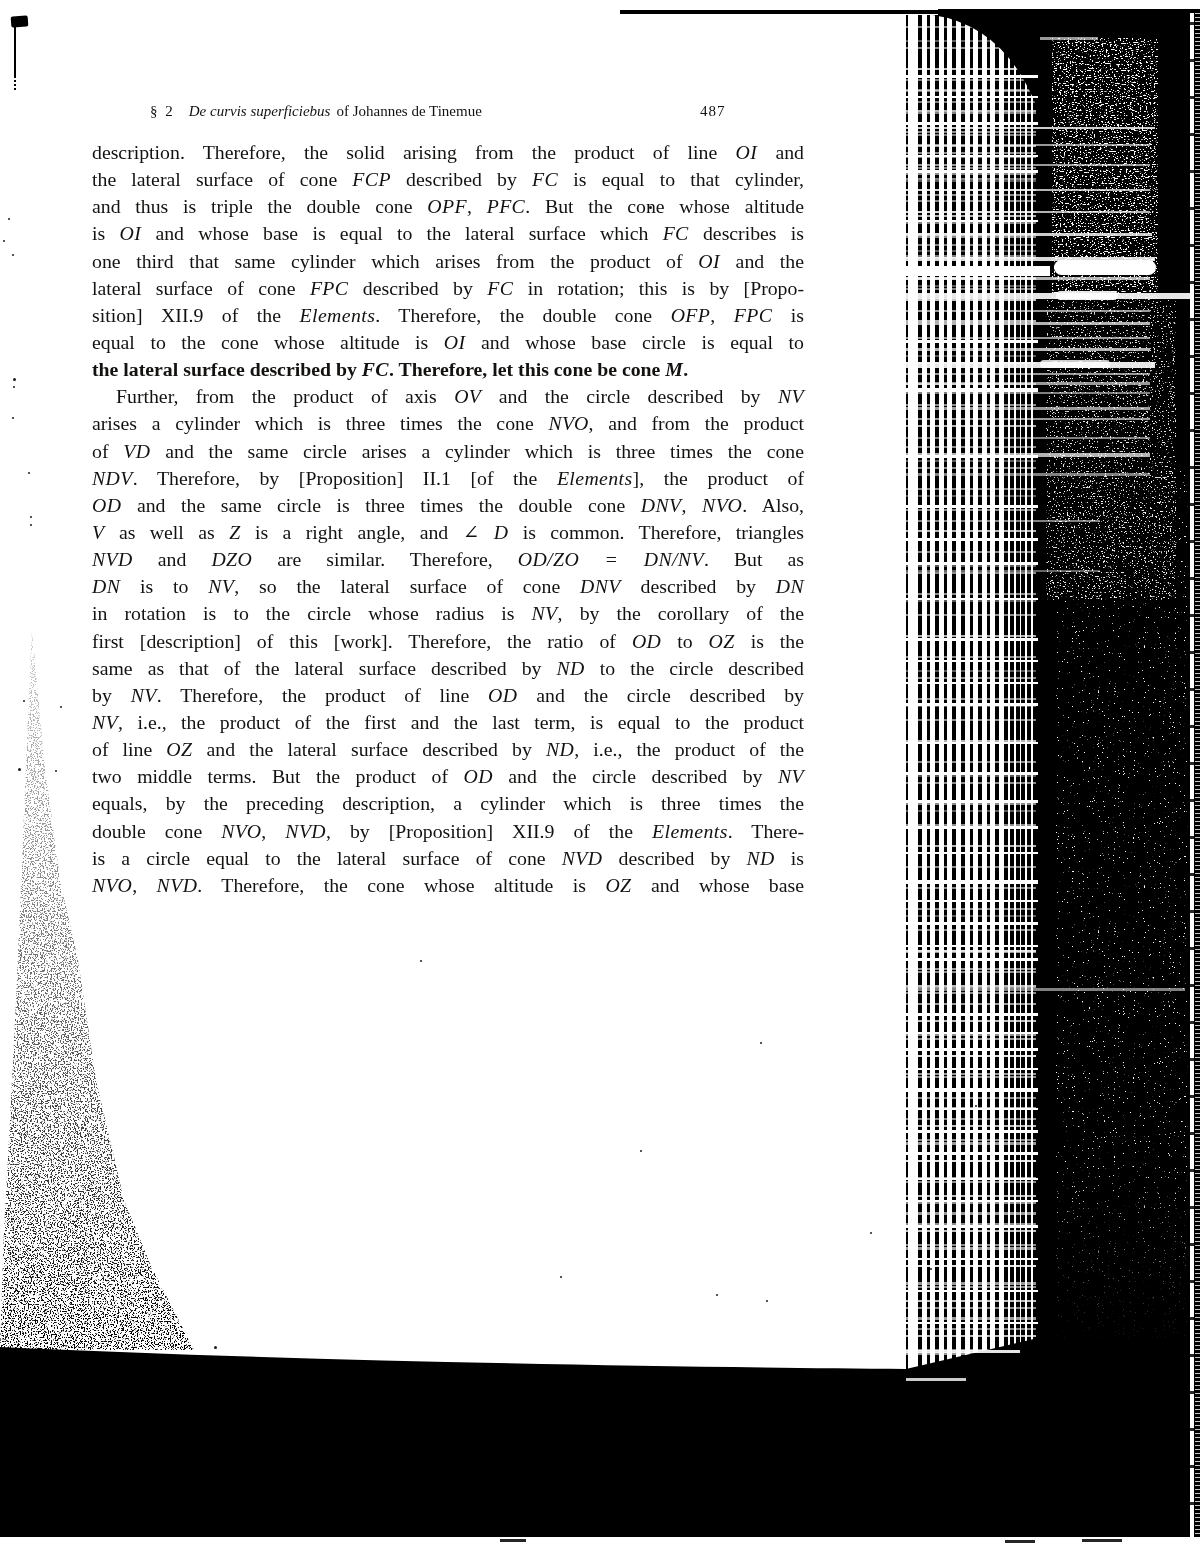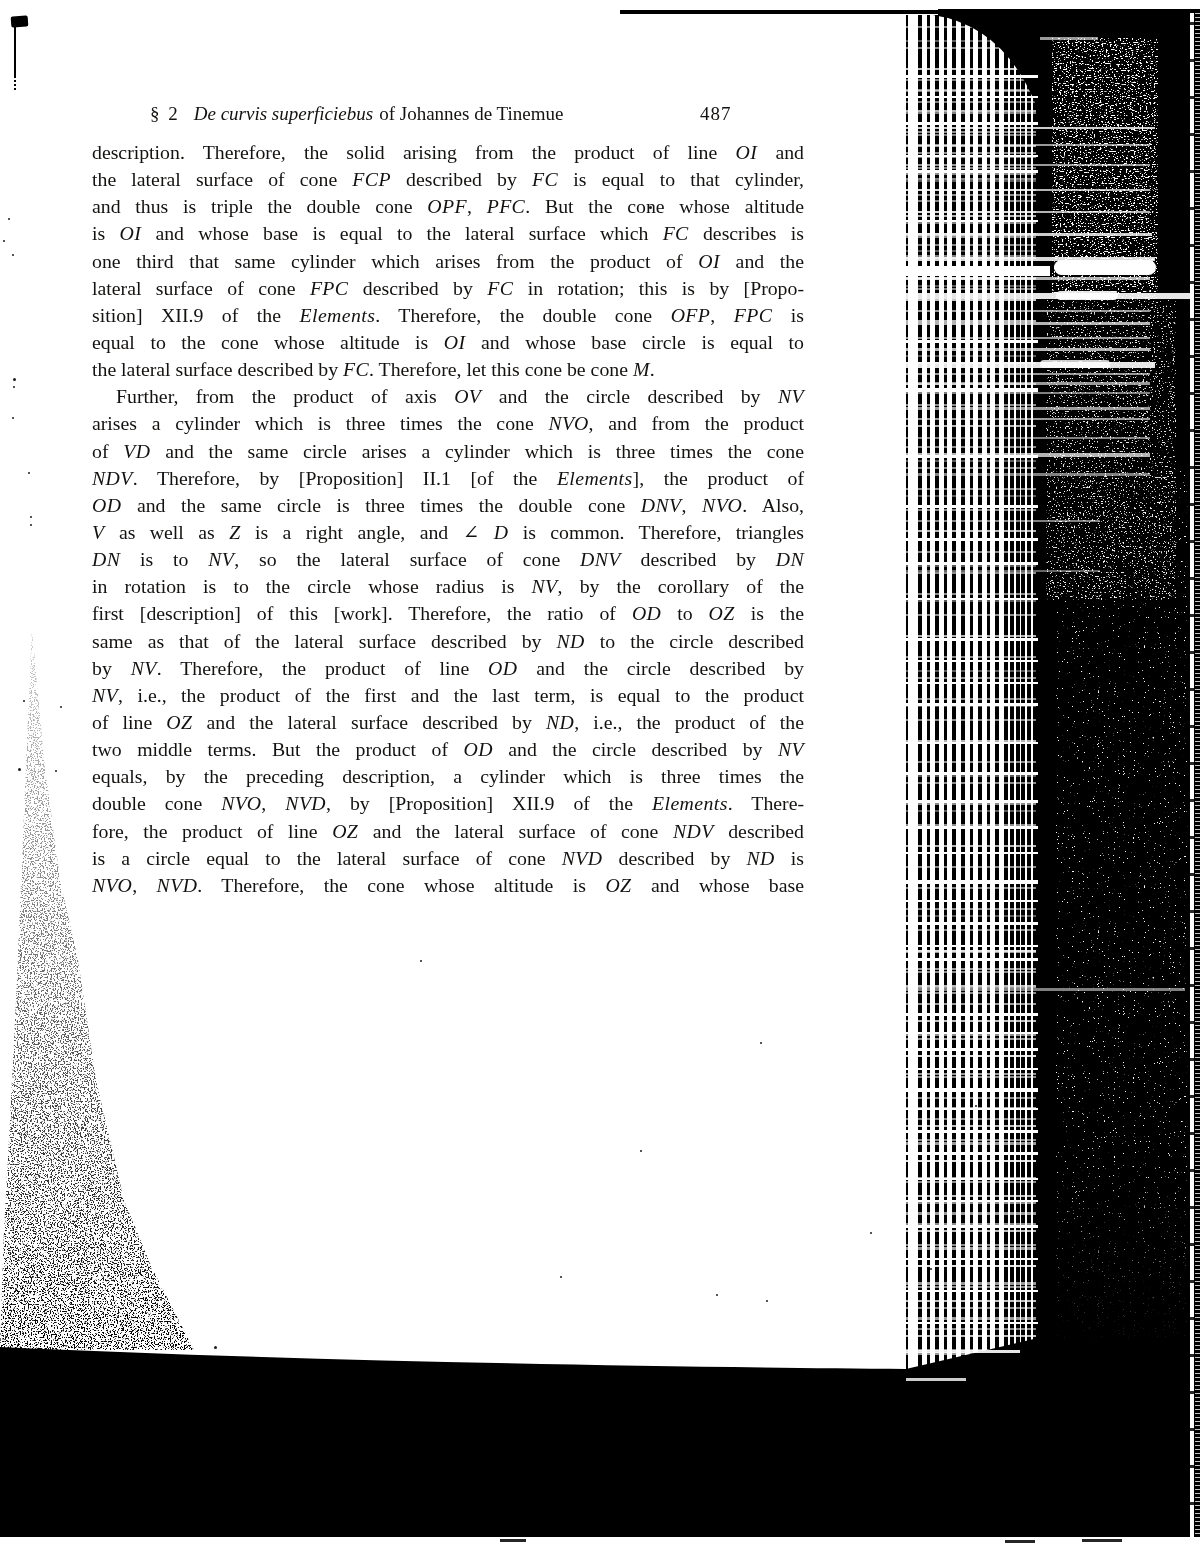--- a/index.html
+++ b/index.html
@@ -1,28 +1,28 @@
 <!DOCTYPE html>
 <html><head>
 <meta charset="utf-8">
 <style>
   html,body{margin:0;padding:0;background:#fff;}
   #stage{position:relative;width:1200px;height:1552px;background:#ffffff;overflow:hidden;
          font-family:"Liberation Serif","DejaVu Serif",serif;color:#141210;}
   
-  .header{position:absolute;left:92px;top:103px;width:712px;height:26px;font-size:19px;white-space:nowrap;}
+  .header{position:absolute;left:92px;top:103px;width:712px;height:26px;font-size:15px;white-space:nowrap;}
   .sec{margin-left:58px;letter-spacing:2px;}
   .ttl{font-style:italic;margin-left:14px;}
   .ttl2{margin-left:6px;}
   .pnum{position:absolute;left:608px;top:0;letter-spacing:1px;}
   
   .body{position:absolute;left:92px;top:139px;width:712px;}
   .tline{display:block;height:27.15px;line-height:27.15px;font-size:19.8px;
          text-align:justify;text-align-last:justify;white-space:normal;}
-  .tline.pend{text-align-last:left;}
+  .tline.pend{text-align-last:left;font-weight:bold;}
   .tline.ind{text-indent:24px;}
   .tline em{font-style:italic;letter-spacing:.4px;}
   
   .flag-blob{position:absolute;left:11px;top:16px;width:17px;height:11px;background:#000;border-radius:2px;transform:rotate(-4deg);}
   .flag-stem{position:absolute;left:14px;top:26px;width:2px;height:52px;background:#000;}
   .flag-dots{position:absolute;left:14px;top:80px;width:2px;height:10px;
              background:repeating-linear-gradient(0deg,#000 0 2px,transparent 2px 4px);}
   
   .band{position:absolute;left:905px;top:15px;width:133px;height:1355px;background:#fff;}
   .band .edge-line{position:absolute;left:1px;top:0;width:2px;height:100%;background:#000;}
@@ -79,31 +79,31 @@
       <div class="tline"><span>lateral surface of cone </span><em>FPC</em><span> described by </span><em>FC</em><span> in rotation; this is by [Propo-</span></div>
       <div class="tline"><span>sition] XII.9 of the </span><em>Elements</em><span>. Therefore, the double cone </span><em>OFP</em><span>, </span><em>FPC</em><span> is</span></div>
       <div class="tline"><span>equal to the cone whose altitude is </span><em>OI</em><span> and whose base circle is equal to</span></div>
       <div class="tline pend"><span>the lateral surface described by </span><em>FC</em><span>. Therefore, let this cone be cone </span><em>M</em><span>.</span></div>
       <div class="tline ind"><span>Further, from the product of axis </span><em>OV</em><span> and the circle described by </span><em>NV</em></div>
       <div class="tline"><span>arises a cylinder which is three times the cone </span><em>NVO</em><span>, and from the product</span></div>
       <div class="tline"><span>of </span><em>VD</em><span> and the same circle arises a cylinder which is three times the cone</span></div>
       <div class="tline"><em>NDV</em><span>. Therefore, by [Proposition] II.1 [of the </span><em>Elements</em><span>], the product of</span></div>
       <div class="tline"><em>OD</em><span> and the same circle is three times the double cone </span><em>DNV</em><span>, </span><em>NVO</em><span>. Also,</span></div>
       <div class="tline"><em>V</em><span> as well as </span><em>Z</em><span> is a right angle, and ∠ </span><em>D</em><span> is common. Therefore, triangles</span></div>
+      <div class="tline"><em>NVD</em><span> and </span><em>DZO</em><span> are similar. Therefore, </span><em>OD/ZO = DN/NV</em><span>. But as</span></div>
       <div class="tline"><em>DN</em><span> is to </span><em>NV</em><span>, so the lateral surface of cone </span><em>DNV</em><span> described by </span><em>DN</em></div>
       <div class="tline"><span>in rotation is to the circle whose radius is </span><em>NV</em><span>, by the corollary of the</span></div>
       <div class="tline"><span>first [description] of this [work]. Therefore, the ratio of </span><em>OD</em><span> to </span><em>OZ</em><span> is the</span></div>
       <div class="tline"><span>same as that of the lateral surface described by </span><em>ND</em><span> to the circle described</span></div>
       <div class="tline"><span>by </span><em>NV</em><span>. Therefore, the product of line </span><em>OD</em><span> and the circle described by</span></div>
       <div class="tline"><em>NV</em><span>, i.e., the product of the first and the last term, is equal to the product</span></div>
       <div class="tline"><span>of line </span><em>OZ</em><span> and the lateral surface described by </span><em>ND</em><span>, i.e., the product of the</span></div>
       <div class="tline"><span>two middle terms. But the product of </span><em>OD</em><span> and the circle described by </span><em>NV</em></div>
       <div class="tline"><span>equals, by the preceding description, a cylinder which is three times the</span></div>
       <div class="tline"><span>double cone </span><em>NVO</em><span>, </span><em>NVD</em><span>, by [Proposition] XII.9 of the </span><em>Elements</em><span>. There-</span></div>
-      <div class="tline"><span>fore, the product of line </span><em>OZ</em><span> and the lateral surface of cone </span><em>NDV</em><span> described</span></div>
       <div class="tline"><span>is a circle equal to the lateral surface of cone </span><em>NVD</em><span> described by </span><em>ND</em><span> is</span></div>
       <div class="tline"><em>NVO</em><span>, </span><em>NVD</em><span>. Therefore, the cone whose altitude is </span><em>OZ</em><span> and whose base</span></div>
     </div>
 
   <div class="band">
     <div class="edge-line"></div>
     <div class="stripes-main"></div>
     <div class="stripes-dense"></div>
     <div class="dash-a"></div>
     <div class="dash-b"></div>

